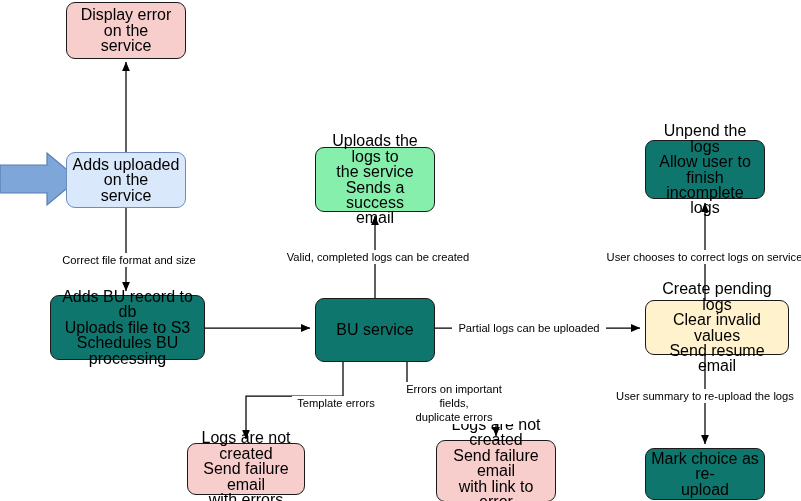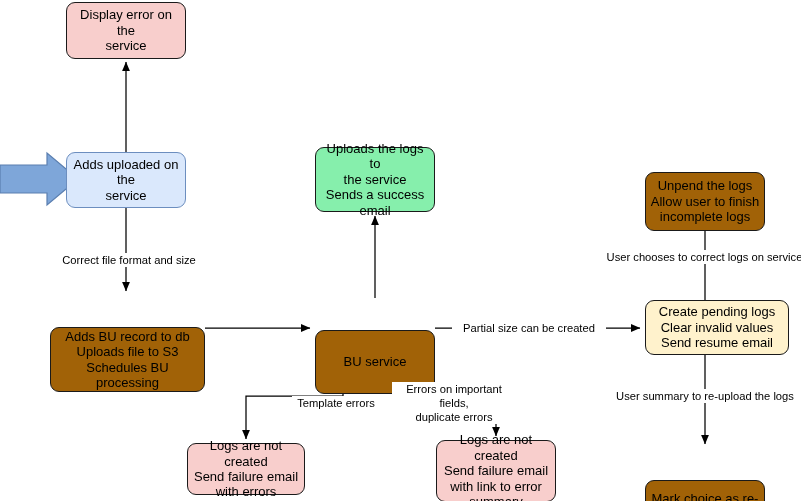--- a/index.html
+++ b/index.html
@@ -2,27 +2,27 @@
 <html><head>
 <meta charset="utf-8">
 <style>
   html,body{margin:0;padding:0;background:#ffffff;}
   body{width:801px;height:501px;overflow:hidden;
        font-family:"Liberation Sans","DejaVu Sans",sans-serif;}
   #canvas{position:relative;width:801px;height:501px;}
   svg#wires{position:absolute;left:0;top:0;width:801px;height:501px;}
   .node{position:absolute;box-sizing:border-box;border:1.3px solid #000000;
         border-radius:9px;display:flex;align-items:center;justify-content:center;
-        text-align:center;font-size:13px;line-height:15.4px;color:#000000;
+        text-align:center;font-size:16px;line-height:15.4px;color:#000000;
         white-space:pre-line;padding:2px 4px;}
   .n-blue{background:#dae8fc;border-color:#6c8ebf;}
   .n-pink{background:#f8cecc;border-color:#1a1a1a;}
   .n-green{background:#86efac;border-color:#1a1a1a;}
   .n-yellow{background:#fff2cc;border-color:#1a1a1a;}
-  .n-white{background:#a16207;border-color:#1a1a1a;margin-top:32px;}
+  .n-white{background:#0f766e;border-color:#1a1a1a;}
   .elabel{position:absolute;font-size:11.2px;line-height:14px;color:#000000;
           background:#ffffff;text-align:center;white-space:pre-line;padding:0 3px;}
 </style>
 </head>
 <body>
 
 <div id="canvas">
 
   <svg id="wires" viewBox="0 0 801 501">
     <defs>
@@ -87,22 +87,23 @@
   <div class="node n-yellow" style="left:645px; top:300px; width:144px; height:55px;">Create pending logs
 Clear invalid values
 Send resume email</div>
 
   <div class="node n-white" style="left:645px; top:448px; width:120px; height:52px;">Mark choice as re-
 upload</div>
 
 
   <div class="elabel" style="left:56px;  top:253px; width:140px;">Correct file format and size</div>
 
+  <div class="elabel" style="left:277px; top:250px; width:196px;">Valid, completed logs can be created</div>
 
-  <div class="elabel" style="left:452px; top:321px; width:148px;">Partial size can be created</div>
+  <div class="elabel" style="left:452px; top:321px; width:148px;">Partial logs can be uploaded</div>
 
   <div class="elabel" style="left:292px; top:396px; width:82px;">Template errors</div>
 
   <div class="elabel" style="left:392px; top:382px; width:118px;">Errors on important fields,
 duplicate errors</div>
 
   <div class="elabel" style="left:602px; top:250px; width:199px;">User chooses to correct logs on service</div>
 
   <div class="elabel" style="left:612px; top:389px; width:180px;">User summary to re-upload the logs</div>
 

